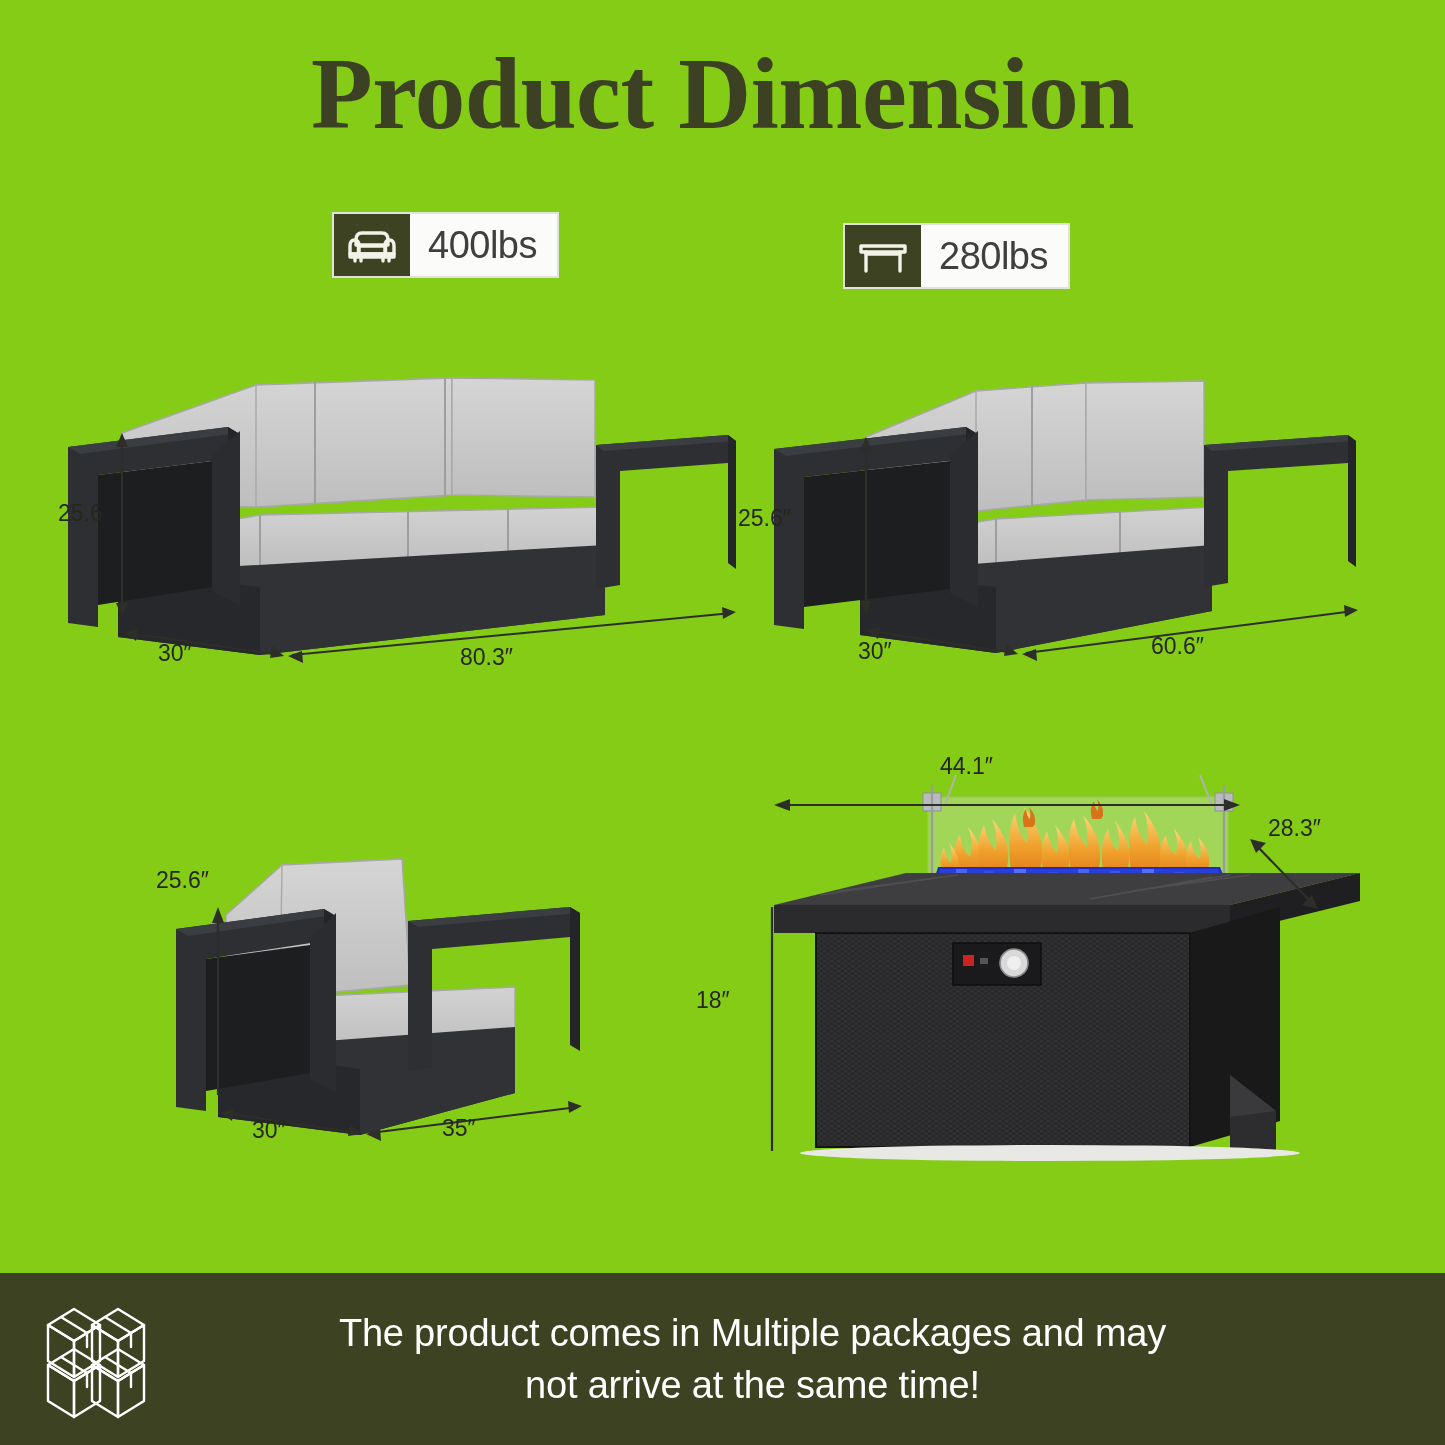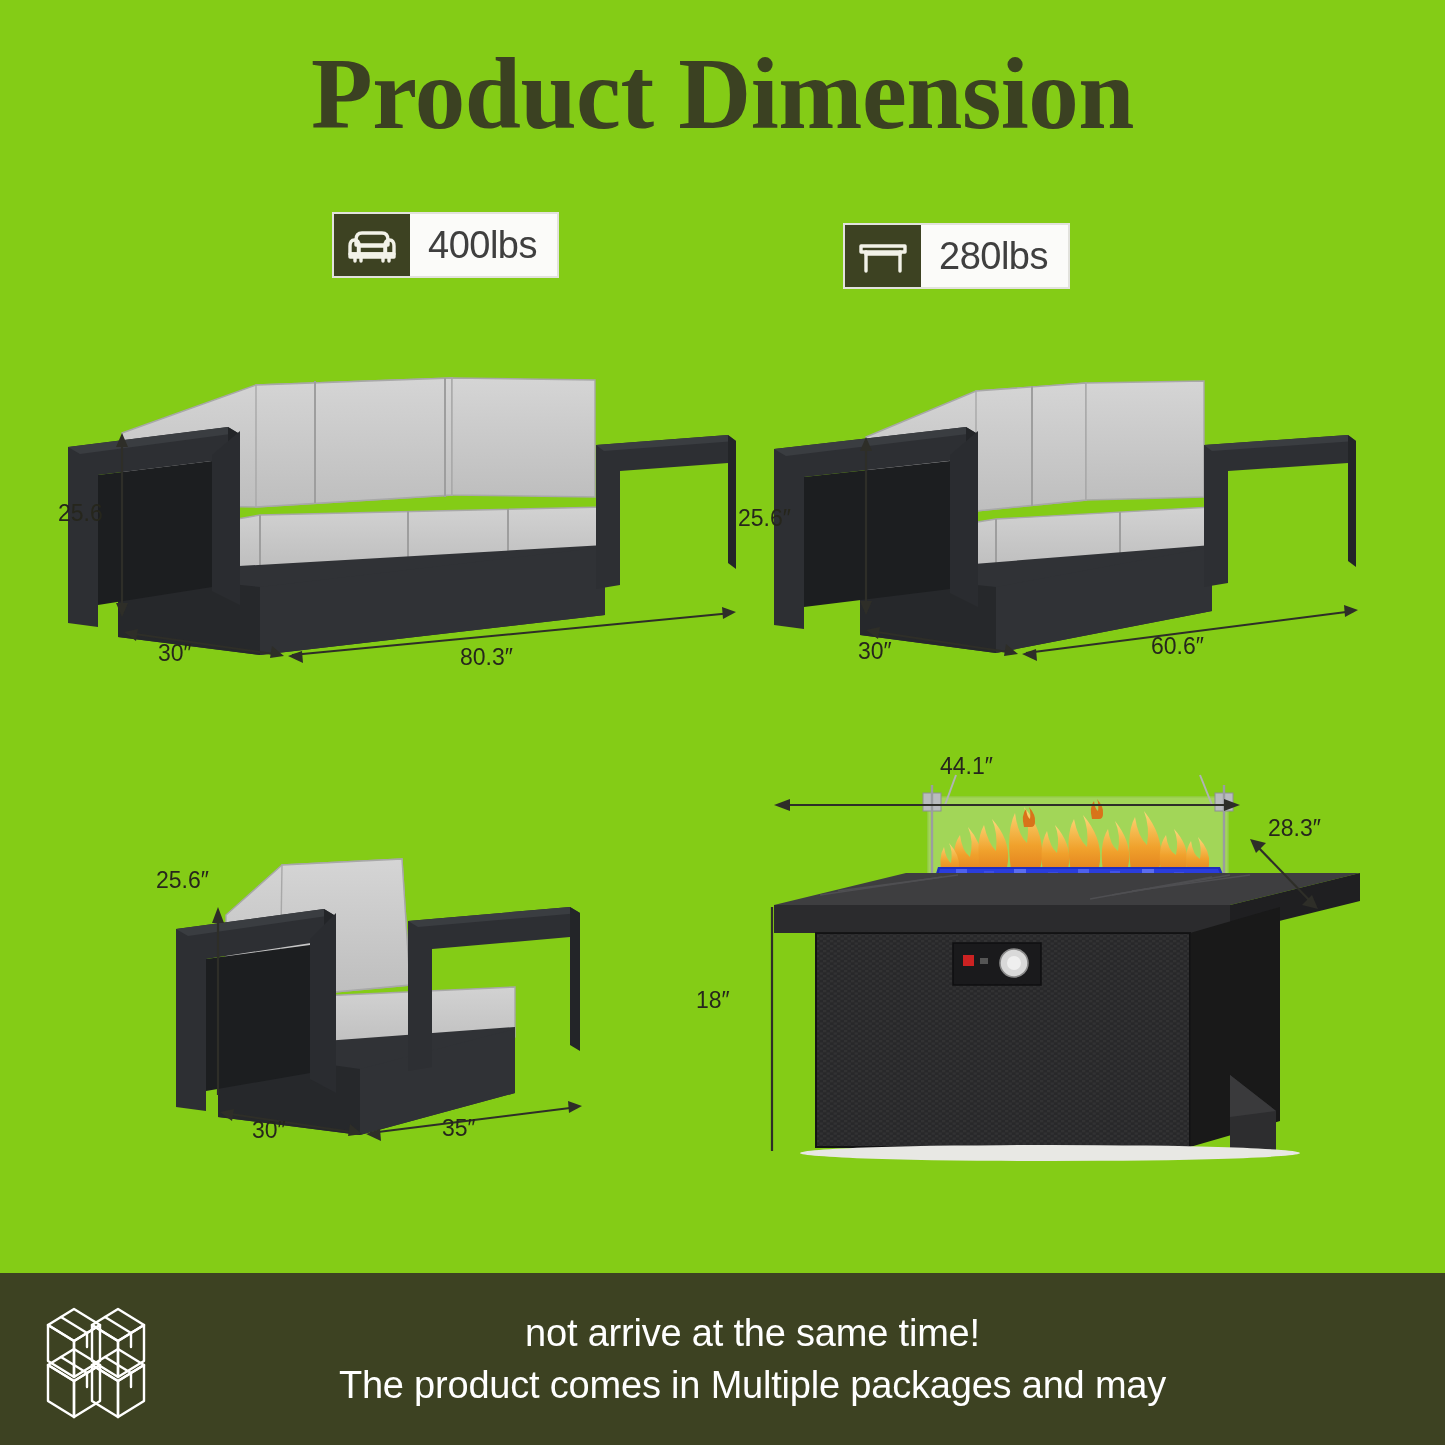--- a/index.html
+++ b/index.html
@@ -385,18 +385,18 @@
           <path d="M21 58 L47 74 L47 88"></path>
 
           <path d="M52 66 L78 50 L104 66 L78 82 Z"></path>
           <path d="M52 66 L52 102 L78 118 L78 82 Z"></path>
           <path d="M104 66 L104 102 L78 118 L78 82 Z"></path>
           <path d="M65 58 L91 74 L91 88"></path>
         </g>
       </svg>
     </div>
     <div class="footer-text">
+      <div>The product comes in Multiple packages and may</div>
       <div>not arrive at the same time!</div>
-      <div>The product comes in Multiple packages and may</div>
     </div>
   </div>
 
 </div>
 
 </body></html>

